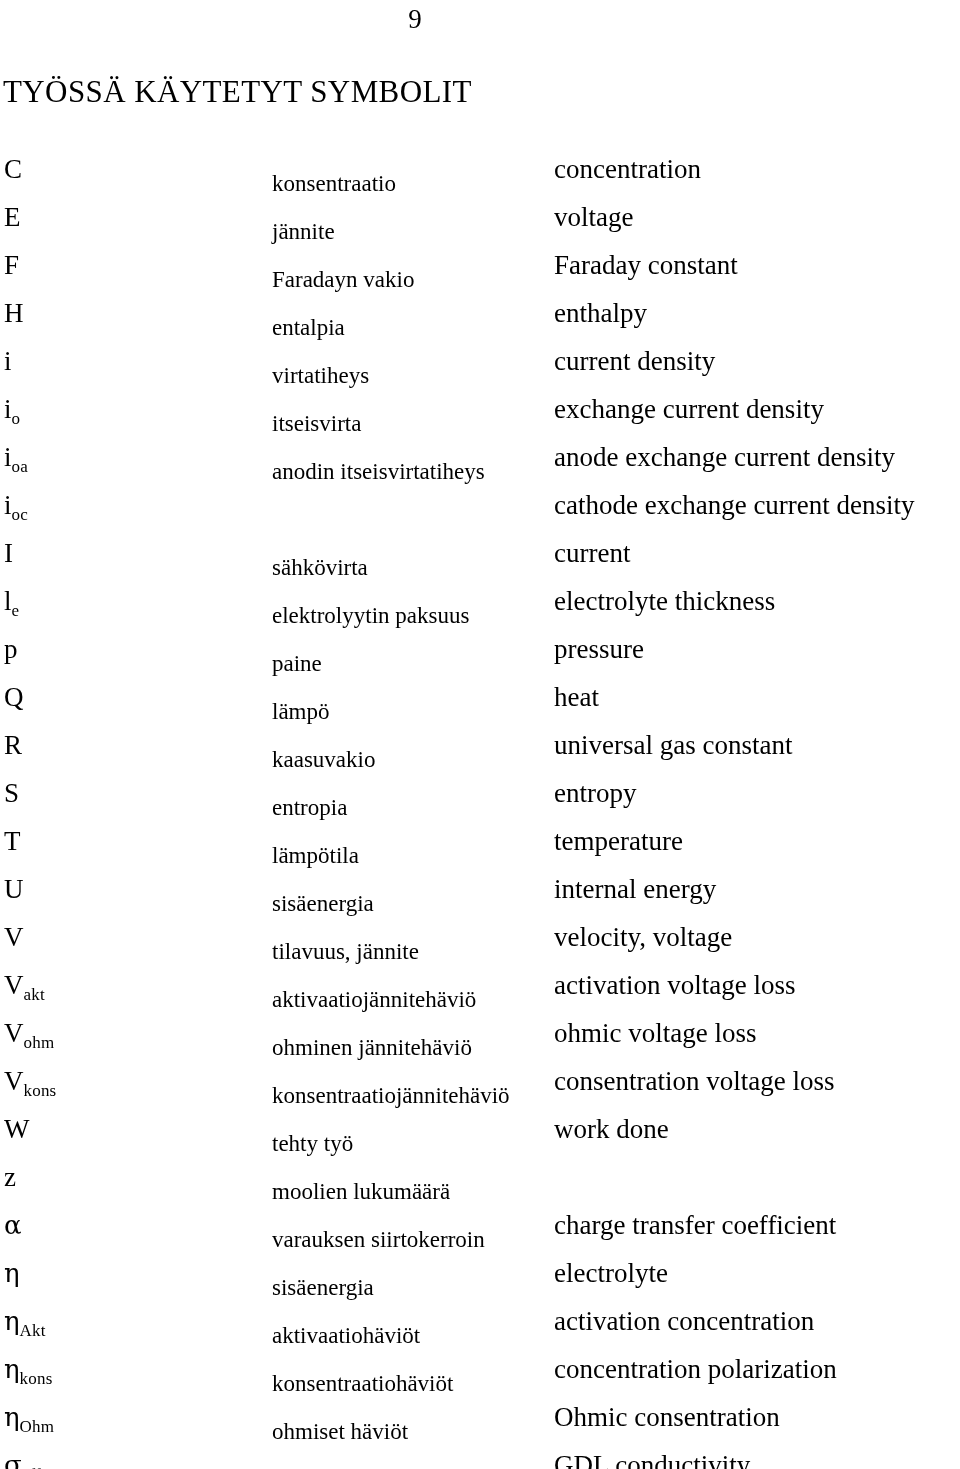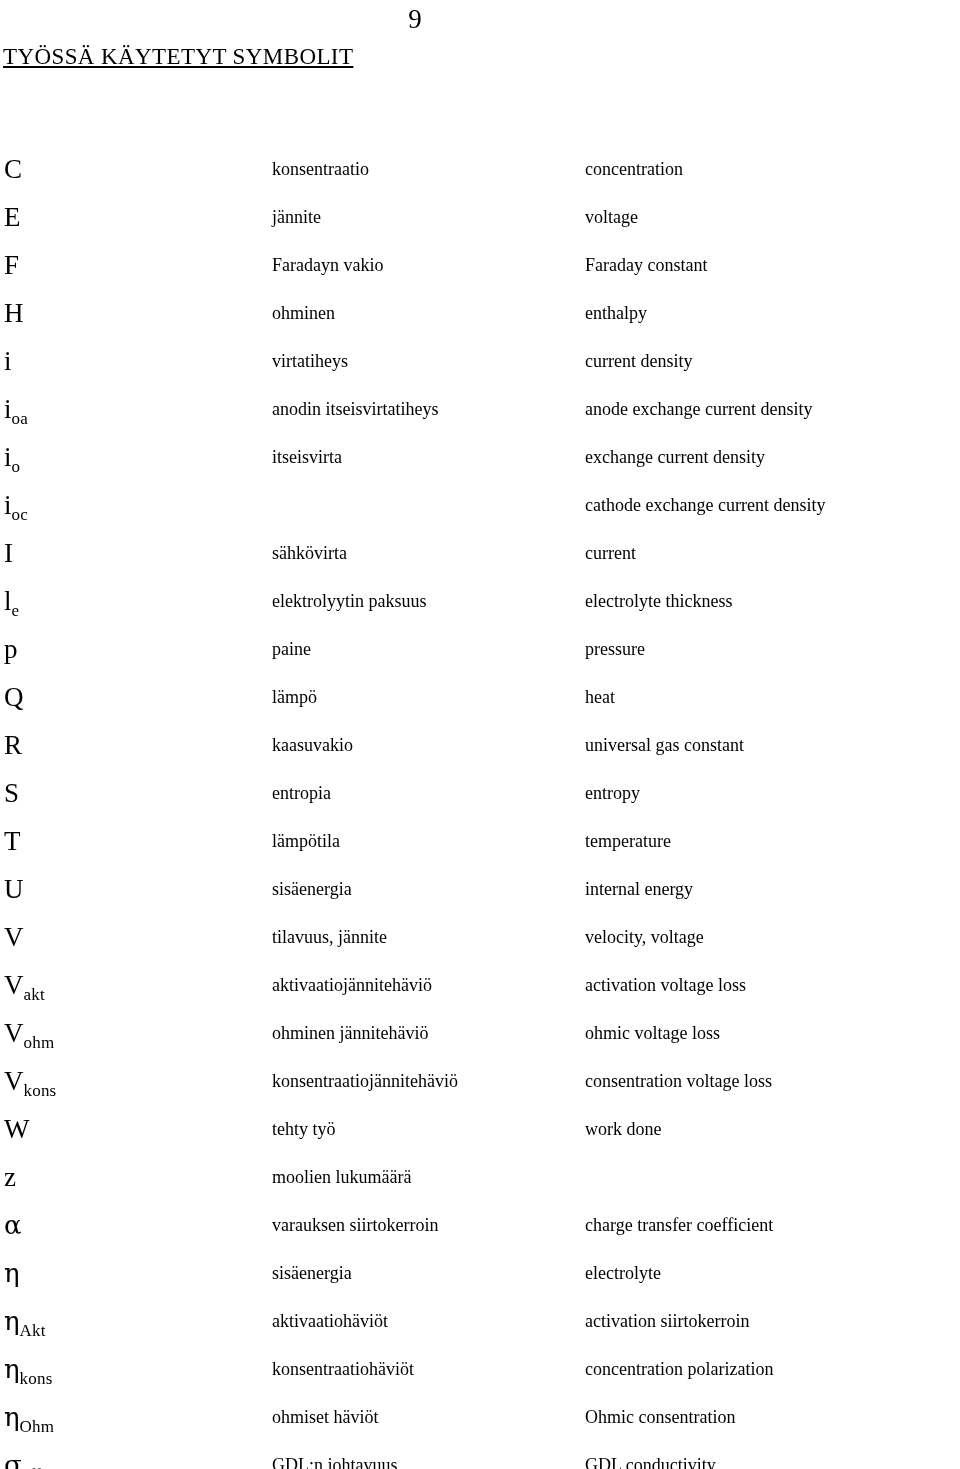--- a/index.html
+++ b/index.html
@@ -24,27 +24,26 @@
     width: 830px;
     text-align: center;
     font-size: 27px;
     line-height: 34px;
     letter-spacing: 0.2px;
   }
 
   
   .page-title {
     position: absolute;
-    top: 37px;
+    top: 72px;
     left: 3px;
-    font-size: 23px;
+    font-size: 31px;
     line-height: 40px;
     letter-spacing: 0.4px;
     white-space: nowrap;
-    text-decoration: underline;
   }
 
   
   .symbol-table {
     position: absolute;
     top: 145px;
     left: 0;
     width: 960px;
   }
   .symbol-row {
@@ -56,31 +55,31 @@
     position: absolute;
     left: 4px;
     top: 0;
     width: 255px;
     font-size: 27px;
     white-space: nowrap;
   }
   .col-finnish {
     position: absolute;
     left: 272px;
-    top: 0;
+    top: 15px;
     width: 310px;
-    font-size: 18px;
+    font-size: 23px;
     white-space: nowrap;
   }
   .col-english {
     position: absolute;
-    left: 585px;
+    left: 554px;
     top: 0;
     width: 368px;
-    font-size: 18px;
+    font-size: 27px;
     white-space: nowrap;
   }
   .sub {
     font-size: 17px;
     vertical-align: baseline;
     position: relative;
     top: 6px;
     letter-spacing: 0.2px;
   }
   .greek {
@@ -106,39 +105,39 @@
       <div class="col-finnish">jännite</div>
       <div class="col-english">voltage</div>
     </div>
     <div class="symbol-row">
       <div class="col-symbol"><span>F</span></div>
       <div class="col-finnish">Faradayn vakio</div>
       <div class="col-english">Faraday constant</div>
     </div>
     <div class="symbol-row">
       <div class="col-symbol"><span>H</span></div>
-      <div class="col-finnish">ohminen</div>
+      <div class="col-finnish">entalpia</div>
       <div class="col-english">enthalpy</div>
     </div>
     <div class="symbol-row">
       <div class="col-symbol"><span>i</span></div>
       <div class="col-finnish">virtatiheys</div>
       <div class="col-english">current density</div>
     </div>
     <div class="symbol-row">
+      <div class="col-symbol"><span>i</span><span class="sub">o</span></div>
+      <div class="col-finnish">itseisvirta</div>
+      <div class="col-english">exchange current density</div>
+    </div>
+    <div class="symbol-row">
       <div class="col-symbol"><span>i</span><span class="sub">oa</span></div>
       <div class="col-finnish">anodin itseisvirtatiheys</div>
       <div class="col-english">anode exchange current density</div>
     </div>
     <div class="symbol-row">
-      <div class="col-symbol"><span>i</span><span class="sub">o</span></div>
-      <div class="col-finnish">itseisvirta</div>
-      <div class="col-english">exchange current density</div>
-    </div>
-    <div class="symbol-row">
       <div class="col-symbol"><span>i</span><span class="sub">oc</span></div>
       <div class="col-english">cathode exchange current density</div>
     </div>
     <div class="symbol-row">
       <div class="col-symbol"><span>I</span></div>
       <div class="col-finnish">sähkövirta</div>
       <div class="col-english">current</div>
     </div>
     <div class="symbol-row">
       <div class="col-symbol"><span>l</span><span class="sub">e</span></div>
@@ -210,21 +209,21 @@
       <div class="col-english">charge transfer coefficient</div>
     </div>
     <div class="symbol-row">
       <div class="col-symbol"><span class="greek">η</span></div>
       <div class="col-finnish">sisäenergia</div>
       <div class="col-english">electrolyte</div>
     </div>
     <div class="symbol-row">
       <div class="col-symbol"><span class="greek">η</span><span class="sub">Akt</span></div>
       <div class="col-finnish">aktivaatiohäviöt</div>
-      <div class="col-english">activation siirtokerroin</div>
+      <div class="col-english">activation concentration</div>
     </div>
     <div class="symbol-row">
       <div class="col-symbol"><span class="greek">η</span><span class="sub">kons</span></div>
       <div class="col-finnish">konsentraatiohäviöt</div>
       <div class="col-english">concentration polarization</div>
     </div>
     <div class="symbol-row">
       <div class="col-symbol"><span class="greek">η</span><span class="sub">Ohm</span></div>
       <div class="col-finnish">ohmiset häviöt</div>
       <div class="col-english">Ohmic consentration</div>

